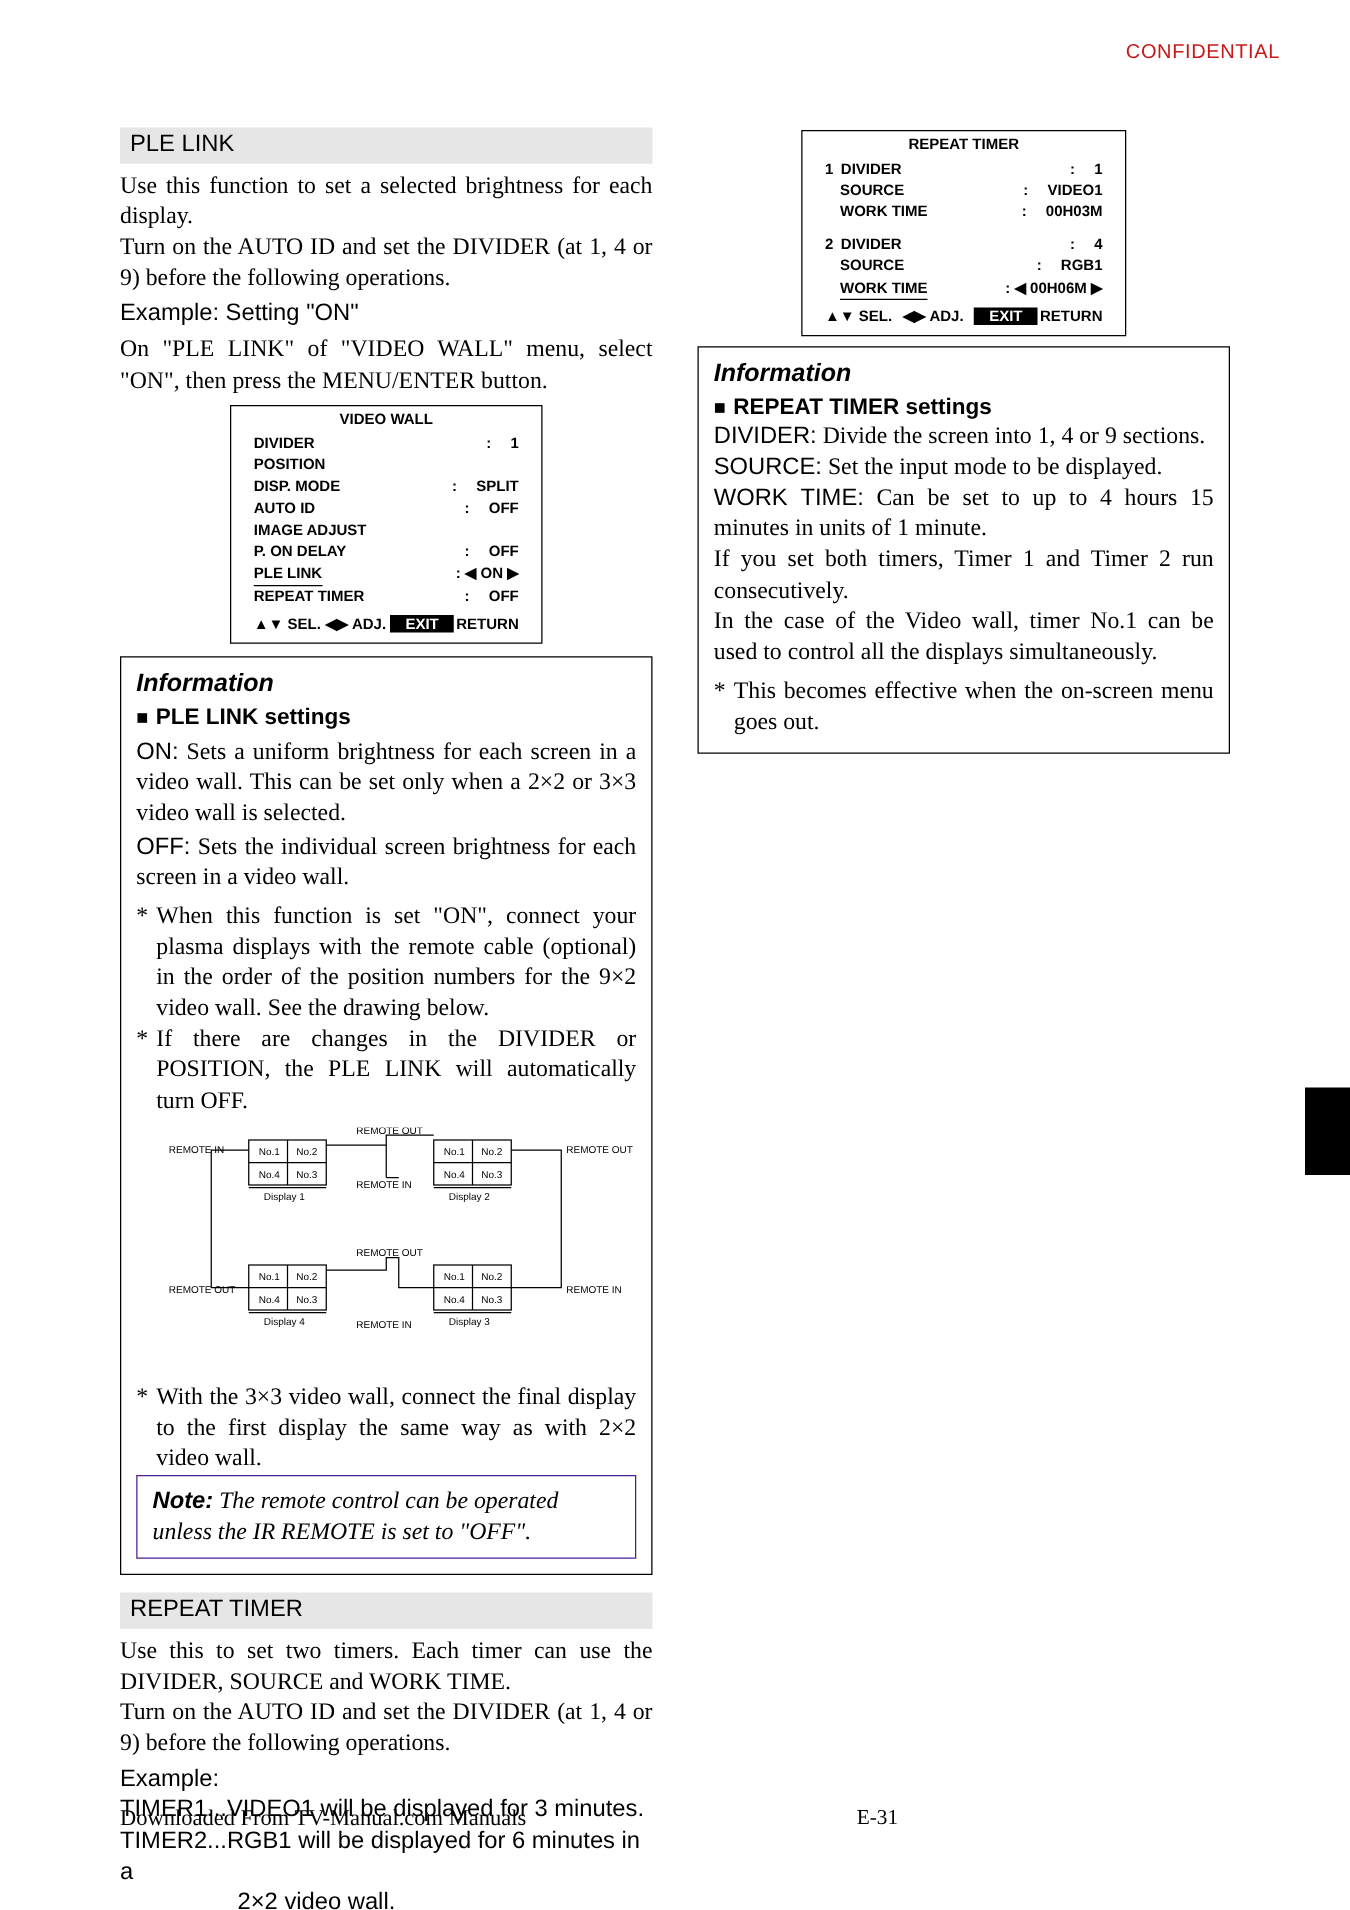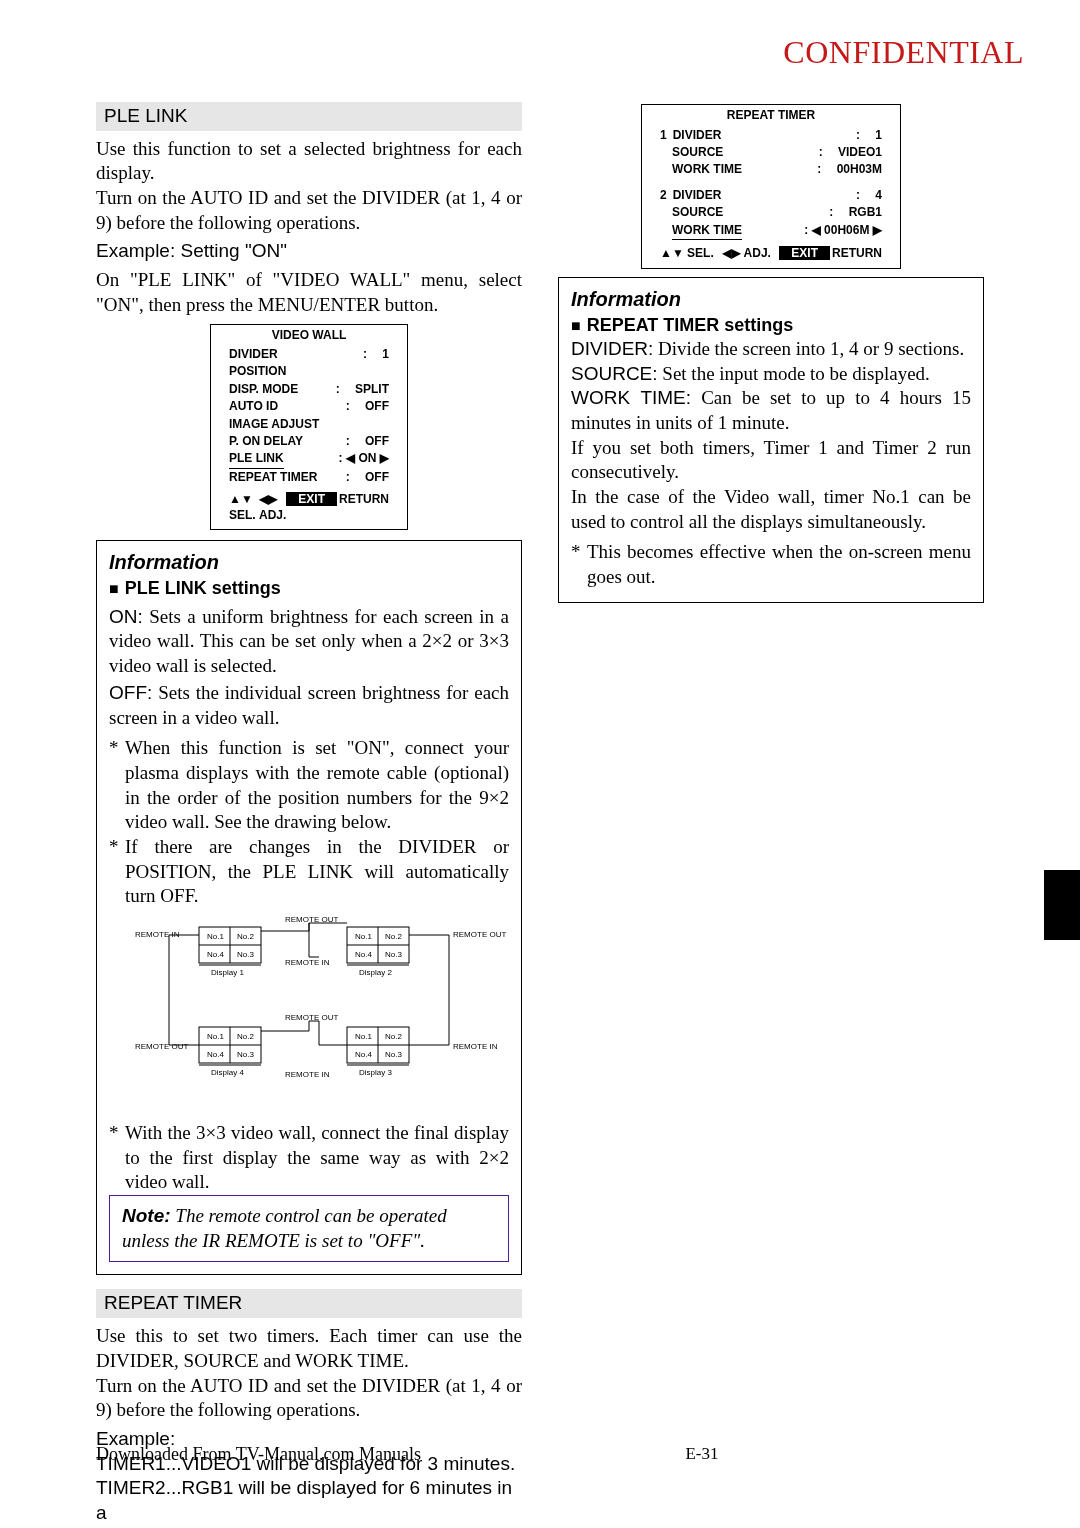--- a/index.html
+++ b/index.html
@@ -13,22 +13,22 @@
   body{margin:0;background:#fff}
   .page{
     position:relative;
     width:var(--page-w);height:var(--page-h);
     margin:0 auto;background:#fff;
     font-family:var(--font);
     font-size:19px;line-height:1.3;color:#000;
   }
   .watermark{
     position:absolute;top:32px;right:56px;
-    color:#c51818;font-family:Liberation Serif, serif;
-    font-weight:400;font-size:32px;letter-spacing:.5px;
+    color:#c51818;font-family:Liberation Sans, sans-serif;
+    font-weight:400;font-size:16px;letter-spacing:.5px;
   }
   .black-tab{
     position:absolute;right:0;top:870px;width:36px;height:70px;background:#000;
   }
   .columns{
     position:absolute;top:98px;left:var(--margin-l);right:var(--margin-r);
     display:flex;gap:var(--gap);
   }
   .col{width:var(--col-w)}
   .col-right{padding-top:0}
@@ -76,21 +76,21 @@
 
 <div class="columns">
 
   <div class="col">
     <div class="section-title-bar">PLE LINK</div>
     <div class="body">Use this function to set a selected brightness for each display.</div>
     <div class="body">Turn on the AUTO ID and set the DIVIDER (at 1, 4 or 9) before the following operations.</div>
     <div class="sans" style="margin-top:4px">Example: Setting "ON"</div>
     <div class="body" style="margin-top:4px">On "PLE LINK" of "VIDEO WALL" menu, select "ON", then press the MENU/ENTER button.</div>
 
-    <div class="osd-box" style="width:198px">
+    <div class="osd-box" style="width:250px">
       <div class="osd-head">VIDEO WALL</div>
       <div class="osd-body" id="osd-vw-body">
             <div class="osd-row">
               <span class="l">DIVIDER</span>
               <span class="r">:  1</span>
             </div>
             <div class="osd-row">
               <span class="l">POSITION</span>
               <span class="r"></span>
             </div>

